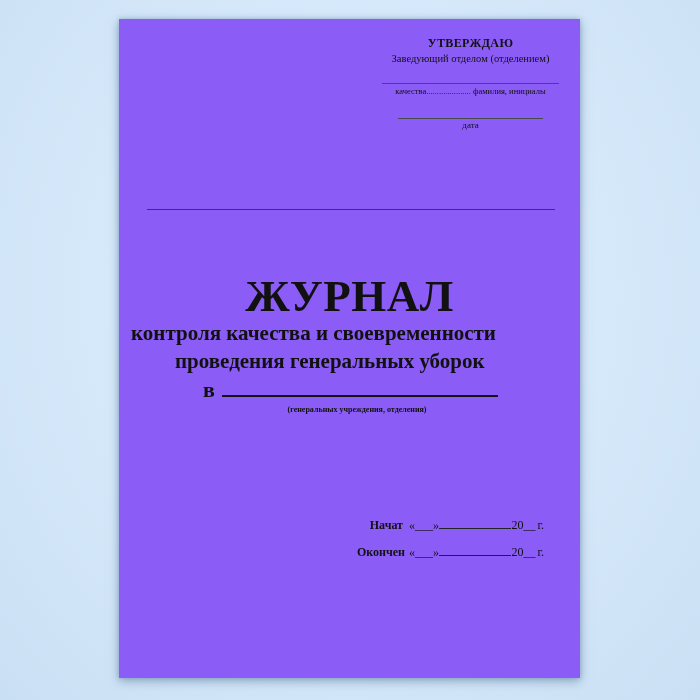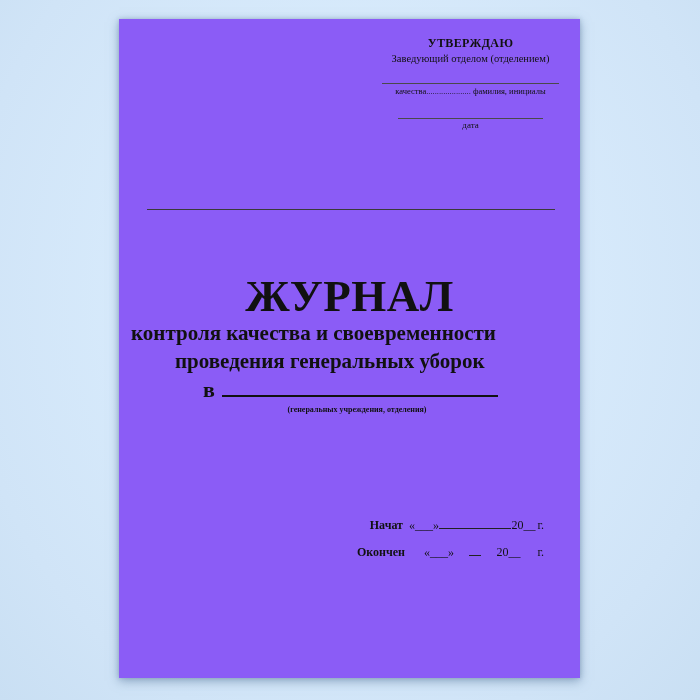--- a/index.html
+++ b/index.html
@@ -85,21 +85,21 @@
   }
 
   
   .date-row {
     left: 238px; width: 187px; height: 15px;
     display: flex; align-items: baseline;
     font-size: 12px; line-height: 15px; white-space: nowrap;
   }
   .date-row > * { position: static; }
   .date-row.start { top: 499px; }
-  .date-row.end   { top: 526px; gap: 15px; }
+  .date-row.end   { top: 526px; }
   .date-row-label {
     font-weight: bold; width: 46px; text-align: right; margin-right: 6px;
     flex: 0 0 auto;
   }
   .fill {
     display: inline-block; height: 2px; flex: 1 1 auto;
     border-bottom: 1px solid #222;
   }
   .year-suffix { margin-left: 2px; }
 </style>

